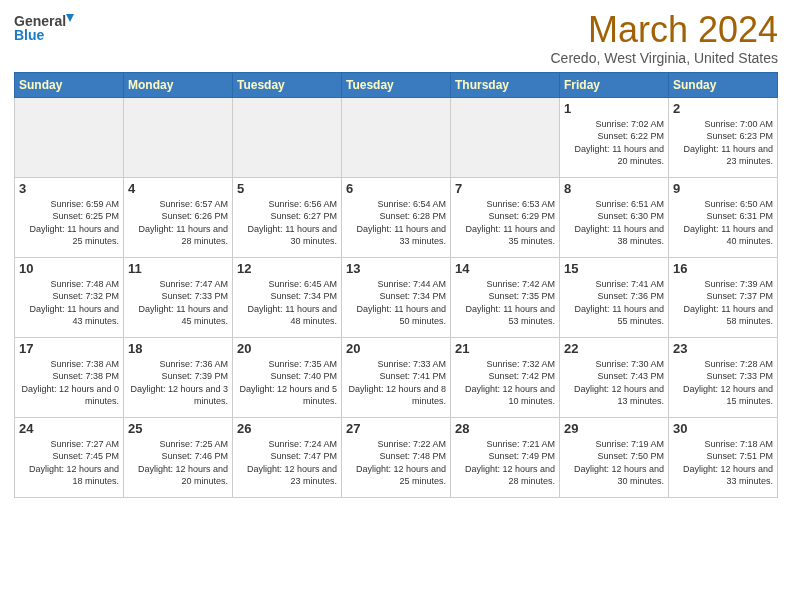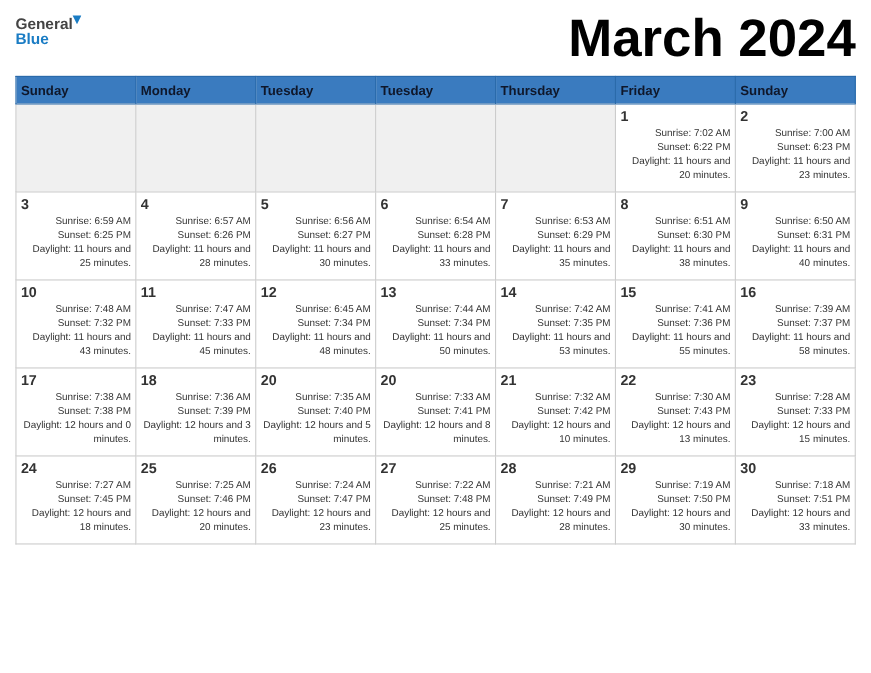--- a/index.html
+++ b/index.html
@@ -24,37 +24,37 @@
     }
     .logo {
       display: flex;
       align-items: center;
       gap: 4px;
     }
     .title-block {
       text-align: right;
     }
     .month-title {
-      font-size: 48px;
-      font-weight: bold;
-      color: #000000;
+      font-size: 36px;
+      font-weight: normal;
+      color: #a16207;
       line-height: 1.1;
     }
     .location {
       font-size: 14px;
       color: #555;
     }
     .calendar {
       width: 100%;
       border-collapse: collapse;
       table-layout: fixed;
     }
     .calendar th {
       background: #3a7bbf;
-      color: #0f172a;
+      color: #fef9c3;
       font-size: 12px;
       font-weight: bold;
       padding: 5px 4px;
       text-align: left;
       border: 1px solid #2a6aaa;
     }
     .calendar td {
       border: 1px solid #ccc;
       vertical-align: top;
       padding: 3px 4px;
@@ -89,20 +89,21 @@
   <div class="header">
     <div class="logo">
         <svg width="60" height="36">
     <text x="0" y="16" font-size="14" font-family="Arial" font-weight="bold" fill="#444">General</text>
     <text x="0" y="30" font-size="14" font-family="Arial" font-weight="bold" fill="#1a7cc4">Blue</text>
     <polygon points="52,4 60,4 56,12" fill="#1a7cc4"></polygon>
   </svg>
       </div>
     <div class="title-block">
       <div class="month-title">March 2024</div>
+      <div class="location">Ceredo, West Virginia, United States</div>
     </div>
   </div>
 
   <table class="calendar">
     <thead>
       <tr>
       <th>Sunday</th>
           <th>Monday</th>
           <th>Tuesday</th>
           <th>Tuesday</th>

